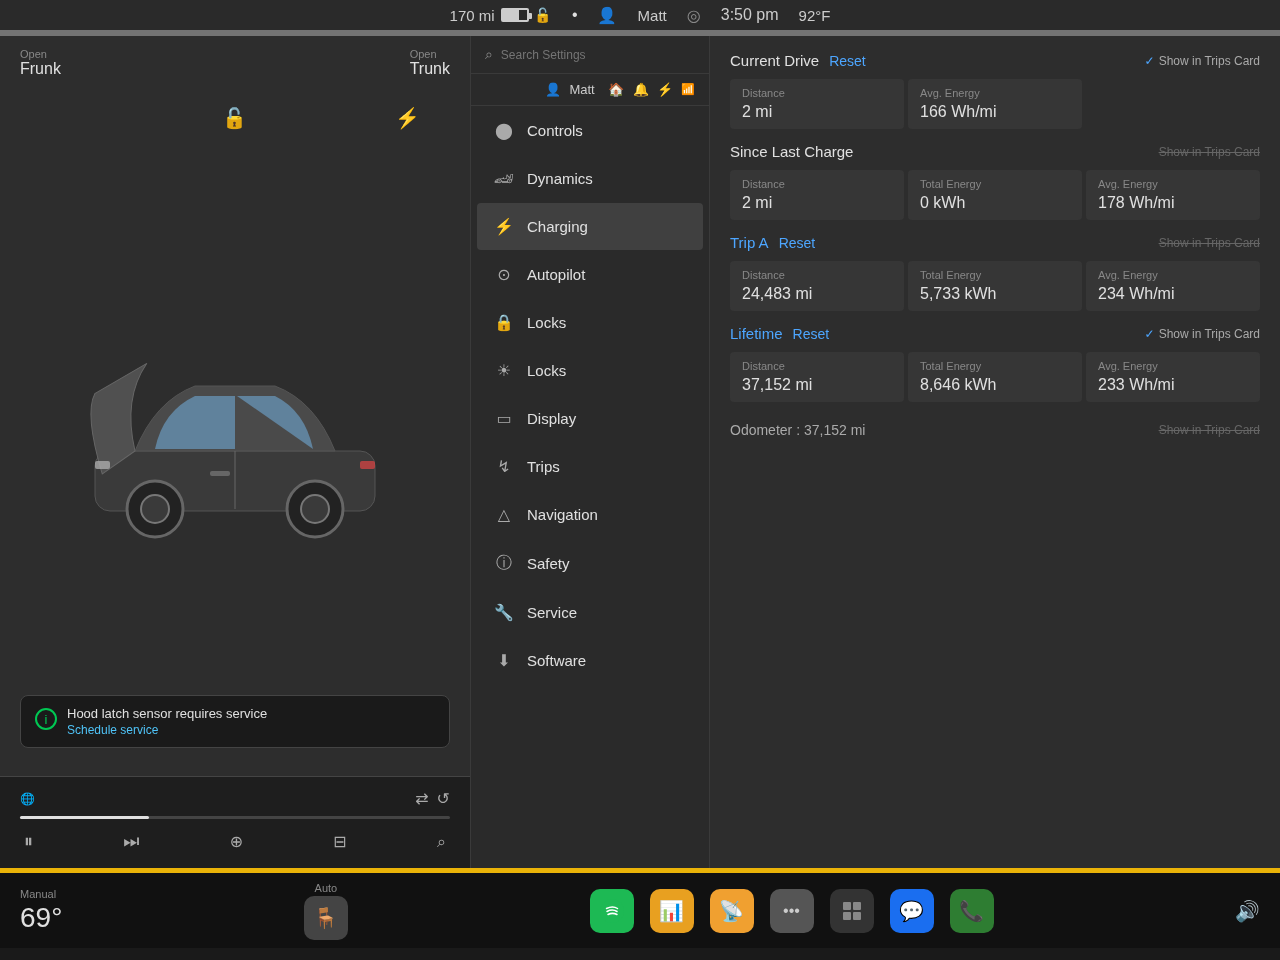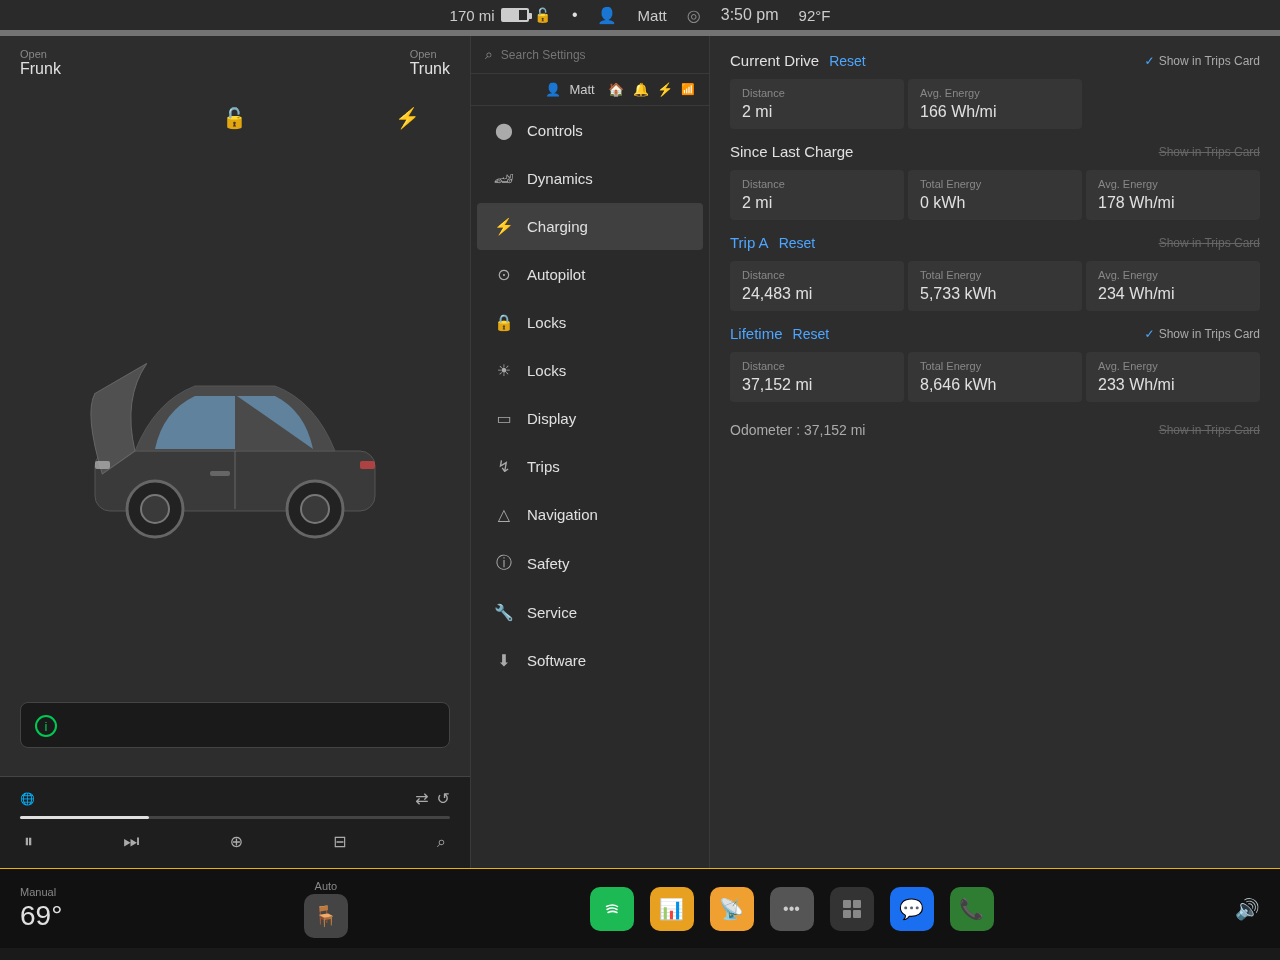--- a/index.html
+++ b/index.html
@@ -245,21 +245,21 @@
     .trip-a-label { color: #4da6ff; font-weight: 500; }
 
     
     .taskbar {
       background: #111;
       height: 80px;
       display: flex;
       align-items: center;
       justify-content: space-between;
       padding: 0 20px;
-      border-top: 1px solid #eab308;
+      border-top: 5px solid #eab308;
     }
     .taskbar-left {
       display: flex;
       flex-direction: column;
       gap: 2px;
     }
     .temp-manual { font-size: 11px; color: #888; }
     .temp-value { font-size: 28px; color: #e0e0e0; font-weight: 300; }
 
     .taskbar-center {
@@ -370,20 +370,24 @@
           <rect x="155" y="140" width="20" height="5" rx="2" fill="#666"></rect>
 
           <rect x="40" y="130" width="15" height="8" rx="2" fill="#aaa" opacity="0.8"></rect>
           <rect x="305" y="130" width="15" height="8" rx="2" fill="#cc4444" opacity="0.8"></rect>
         </g>
       </svg>
     </div>
 
     <div class="alert-box">
       <div class="alert-icon">i</div>
+      <div class="alert-text">
+        <div class="alert-title">Hood latch sensor requires service</div>
+        <div class="alert-sub">Schedule service</div>
+      </div>
     </div>
 
     <div class="music-player">
       <div style="display:flex; align-items:center; gap:8px; margin-bottom:4px;">
         <span style="color:#888; font-size:12px;">🌐</span>
         <span style="margin-left:auto; color:#aaa; font-size:16px;">⇄</span>
         <span style="color:#aaa; font-size:16px;">↺</span>
       </div>
       <div class="music-progress">
         <div class="music-progress-fill"></div>

